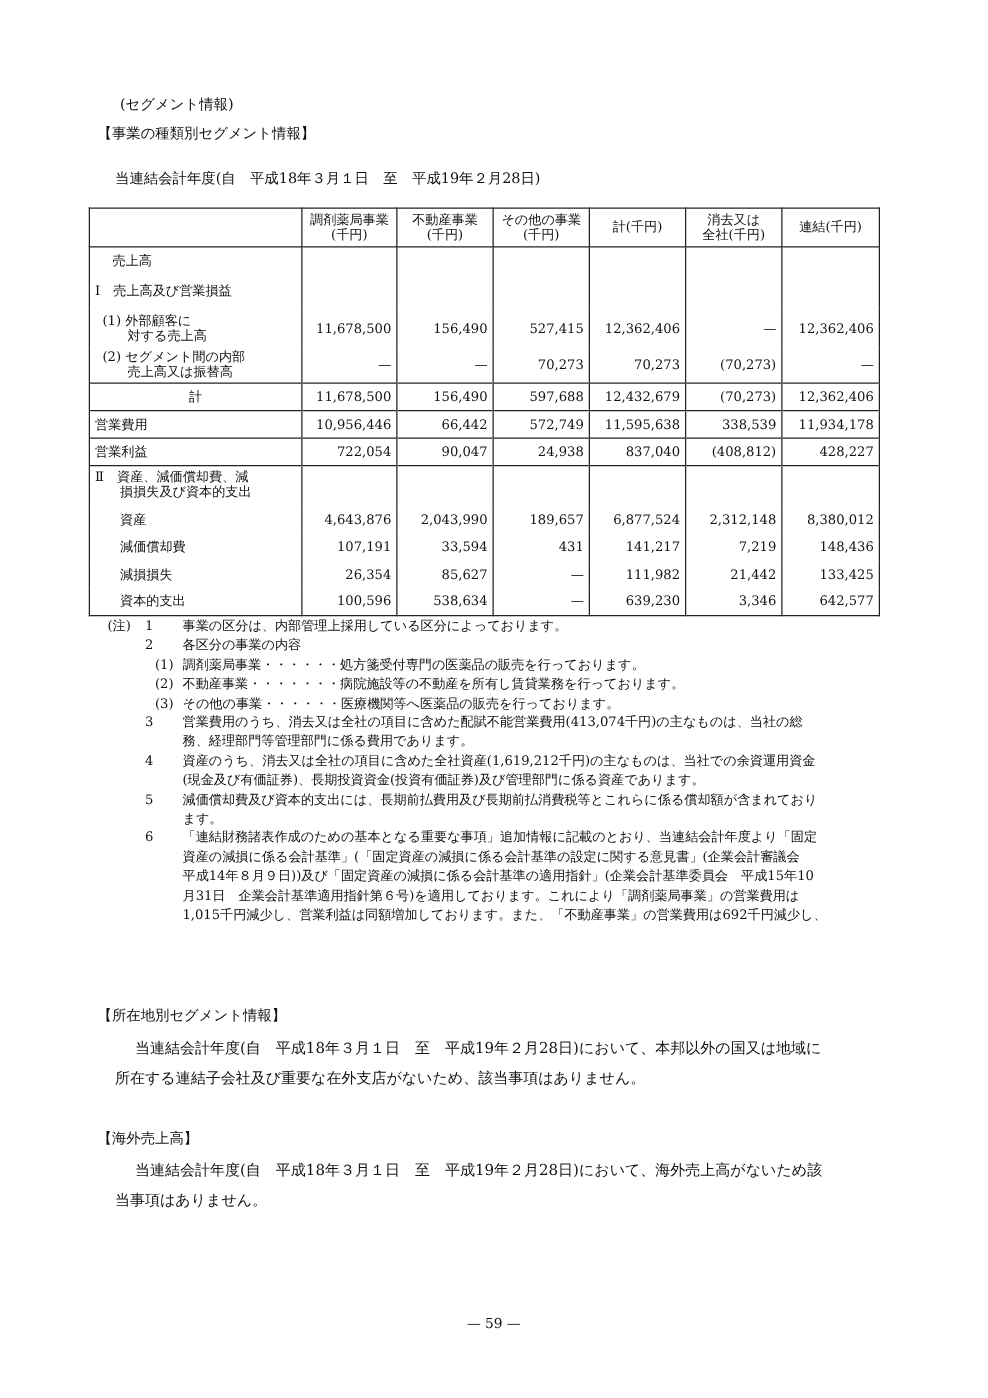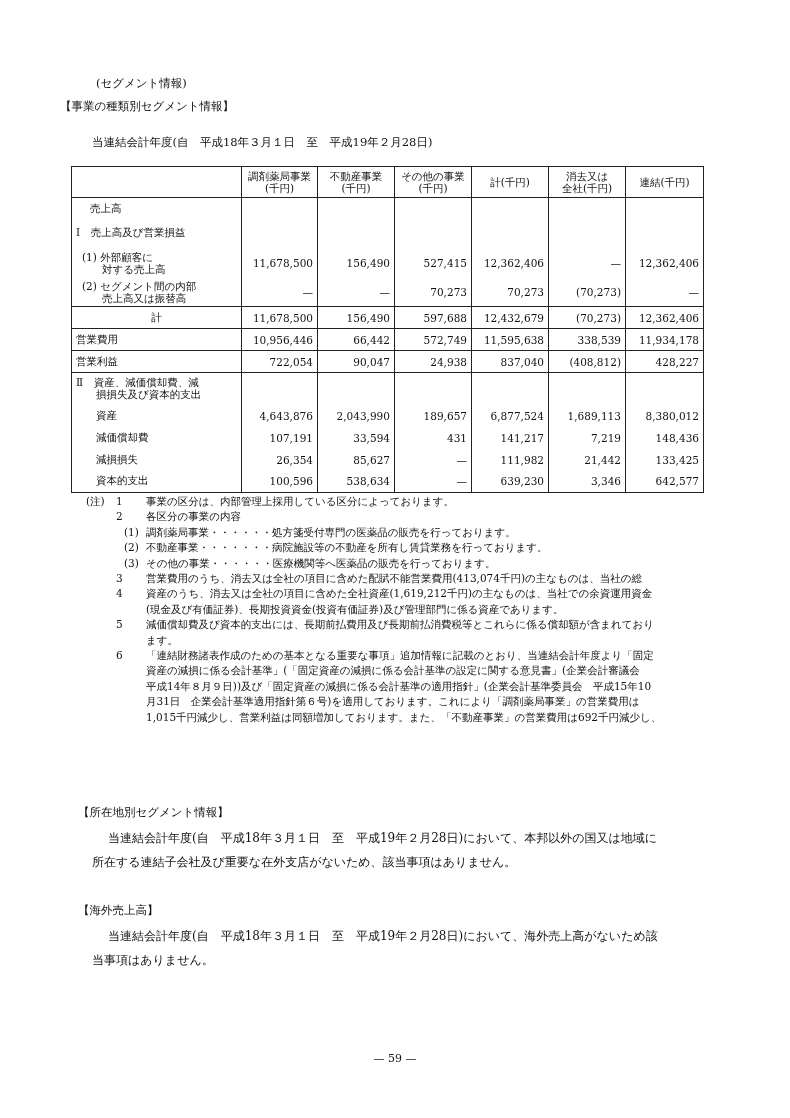--- a/index.html
+++ b/index.html
@@ -27,21 +27,21 @@
   .notes { position: absolute; left: 86px; top: 494px; font-size: 10.5px; line-height: 15.4px; }
   .note-row { display: flex; white-space: nowrap; }
   .note-row .n { width: 30px; text-align: left; }
   .para { position: absolute; left: 87px; font-size: 12px; line-height: 24px; white-space: nowrap; }
   .footer { position: absolute; left: 0; width: 790px; top: 1052px; text-align: center; font-size: 11px; }
 </style>
 </head>
 <body>
 
 <div class="abs h-small" style="left:96px; top:76px;">(セグメント情報)</div>
-<div class="abs h-small" style="left:60px; top:99px;font-family:Liberation Serif, serif;">【事業の種類別セグメント情報】</div>
+<div class="abs h-small" style="left:78px; top:99px;font-family:Liberation Serif, serif;">【事業の種類別セグメント情報】</div>
 <div class="abs h-small" style="left:92px; top:135px;">当連結会計年度(自　平成18年３月１日　至　平成19年２月28日)</div>
 
 <table class="seg">
   <colgroup>
     <col style="width:170px">
       <col style="width:76px">
       <col style="width:77px">
       <col style="width:77px">
       <col style="width:77px">
       <col style="width:77px">
@@ -157,21 +157,21 @@
         <td></td>
         <td></td>
         <td></td>
     </tr>
     <tr style="height:22px">
       <td><span style="padding-left:20px">資産</span></td>
       <td class="num">4,643,876</td>
       <td class="num">2,043,990</td>
       <td class="num">189,657</td>
       <td class="num">6,877,524</td>
-      <td class="num">1,689,113</td>
+      <td class="num">2,312,148</td>
       <td class="num">8,380,012</td>
     </tr>
     <tr style="height:22px">
       <td><span style="padding-left:20px">減価償却費</span></td>
       <td class="num">107,191</td>
       <td class="num">33,594</td>
       <td class="num">431</td>
       <td class="num">141,217</td>
       <td class="num">7,219</td>
       <td class="num">148,436</td>
@@ -223,20 +223,21 @@
       <span style="width:22px">(3)</span>
       <span>その他の事業・・・・・・医療機関等へ医薬品の販売を行っております。</span>
     </div>
   <div class="note-row">
       <span style="width:30px"></span>
       <span class="n">3</span>
       <span>営業費用のうち、消去又は全社の項目に含めた配賦不能営業費用(413,074千円)の主なものは、当社の総</span>
     </div>
   <div class="note-row">
       <span style="width:60px"></span>
+      <span>務、経理部門等管理部門に係る費用であります。</span>
     </div>
   <div class="note-row">
       <span style="width:30px"></span>
       <span class="n">4</span>
       <span>資産のうち、消去又は全社の項目に含めた全社資産(1,619,212千円)の主なものは、当社での余資運用資金</span>
     </div>
   <div class="note-row">
       <span style="width:60px"></span>
       <span>(現金及び有価証券)、長期投資資金(投資有価証券)及び管理部門に係る資産であります。</span>
     </div>

